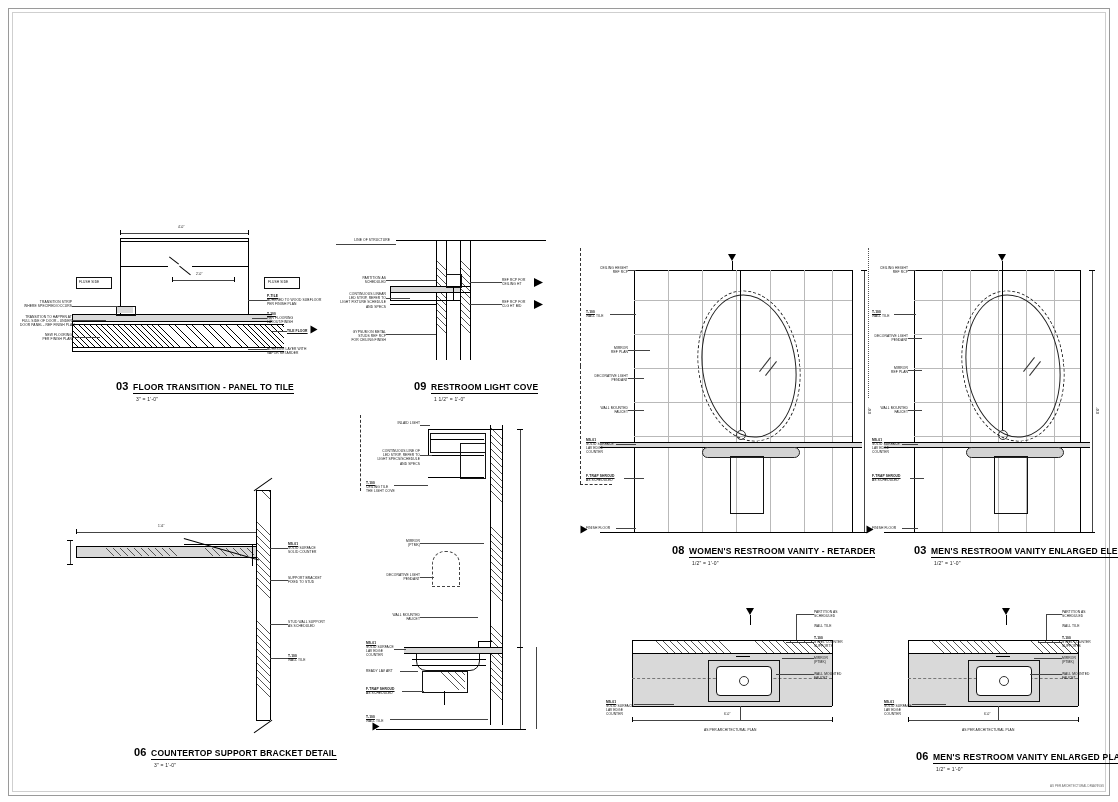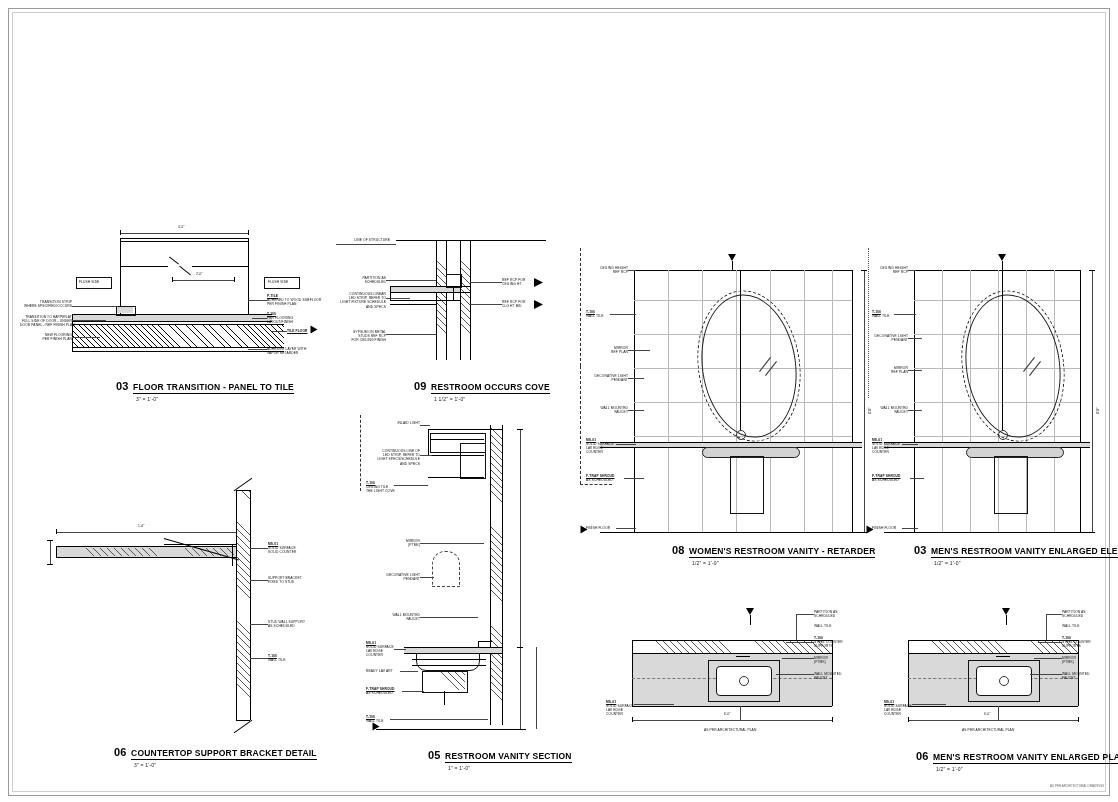--- a/index.html
+++ b/index.html
@@ -168,26 +168,26 @@
 CEILING HT</div>
     <div class="ln hthin" style="left:140px;top:52px;width:32px;"></div>
     <div class="solidfill" style="left:204px;top:48px;width:9px;height:9px;clip-path:polygon(0 0,100% 50%,0 100%);"></div>
     <div class="note" style="left:172px;top:70px;">REF RCP FOR
 CLG HT BID</div>
     <div class="ln hthin" style="left:140px;top:74px;width:32px;"></div>
     <div class="solidfill" style="left:204px;top:70px;width:9px;height:9px;clip-path:polygon(0 0,100% 50%,0 100%);"></div>
 
     <div class="title" style="left:84px;top:146px;">
       <span class="num">09</span>
-      <span class="nm">RESTROOM OCCURS COVE</span>
+      <span class="nm">RESTROOM LIGHT COVE</span>
       <span class="sc">1 1/2" = 1'-0"</span>
     </div>
   </div>
 
-  <div class="detail" style="left:14px;top:480px;width:310px;height:285px;">
+  <div class="detail" style="left:34px;top:480px;width:310px;height:285px;">
 
     <div class="ln v1" style="left:222px;top:10px;height:230px;"></div>
     <div class="ln v1" style="left:236px;top:10px;height:230px;"></div>
     <div class="hatch-l" style="left:223px;top:10px;width:13px;height:230px;"></div>
     <div class="ln h1" style="left:222px;top:10px;width:14px;"></div>
     <div class="ln h1" style="left:222px;top:240px;width:14px;"></div>
 
     <div class="ln" style="left:218px;top:246px;width:22px;height:1px;transform:rotate(-35deg);"></div>
     <div class="ln" style="left:218px;top:4px;width:22px;height:1px;transform:rotate(-35deg);"></div>
 
@@ -296,25 +296,20 @@
 
     <div class="ln vthin" style="left:160px;top:14px;height:300px;"></div>
     <div class="tick" style="left:157px;top:14px;width:6px;height:1px;"></div>
     <div class="tick" style="left:157px;top:232px;width:6px;height:1px;"></div>
     <div class="tick" style="left:157px;top:314px;width:6px;height:1px;"></div>
     <div class="ln vthin" style="left:176px;top:232px;height:82px;"></div>
 
     <div class="ln h1" style="left:16px;top:314px;width:150px;"></div>
     <div class="arrowdn" style="left:12px;top:308px;transform:rotate(-90deg);"></div>
 
-    <div class="title" style="left:68px;top:330px;">
-      <span class="num">05</span>
-      <span class="nm">RESTROOM VANITY SECTION</span>
-      <span class="sc">1" = 1'-0"</span>
-    </div>
   </div>
 
   <div class="detail" style="left:580px;top:248px;width:290px;height:310px;">
 
     <div class="arrowdn" style="left:148px;top:6px;"></div>
     <div class="ln v1" style="left:152px;top:13px;height:10px;"></div>
 
     <div class="ln v1" style="left:54px;top:22px;height:262px;"></div>
     <div class="ln v1" style="left:272px;top:22px;height:262px;"></div>
     <div class="ln h1" style="left:54px;top:22px;width:218px;"></div>

